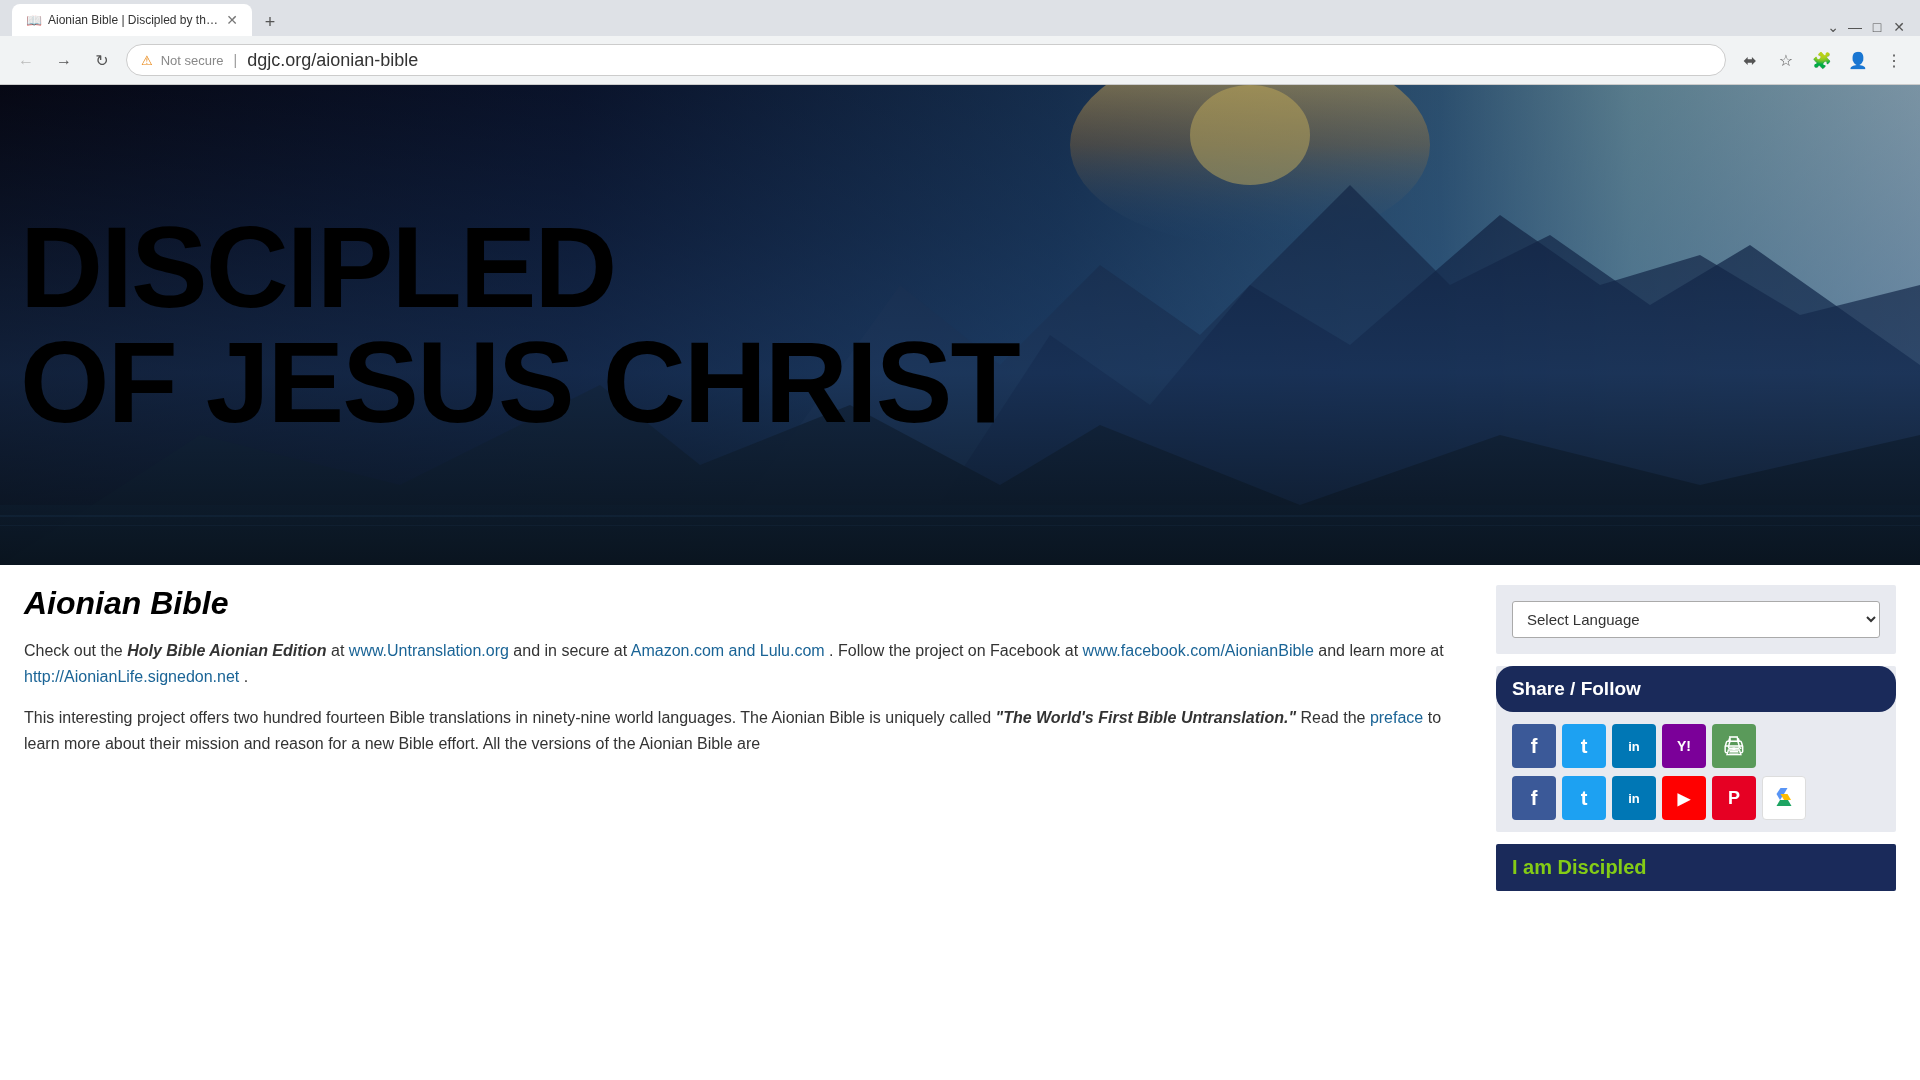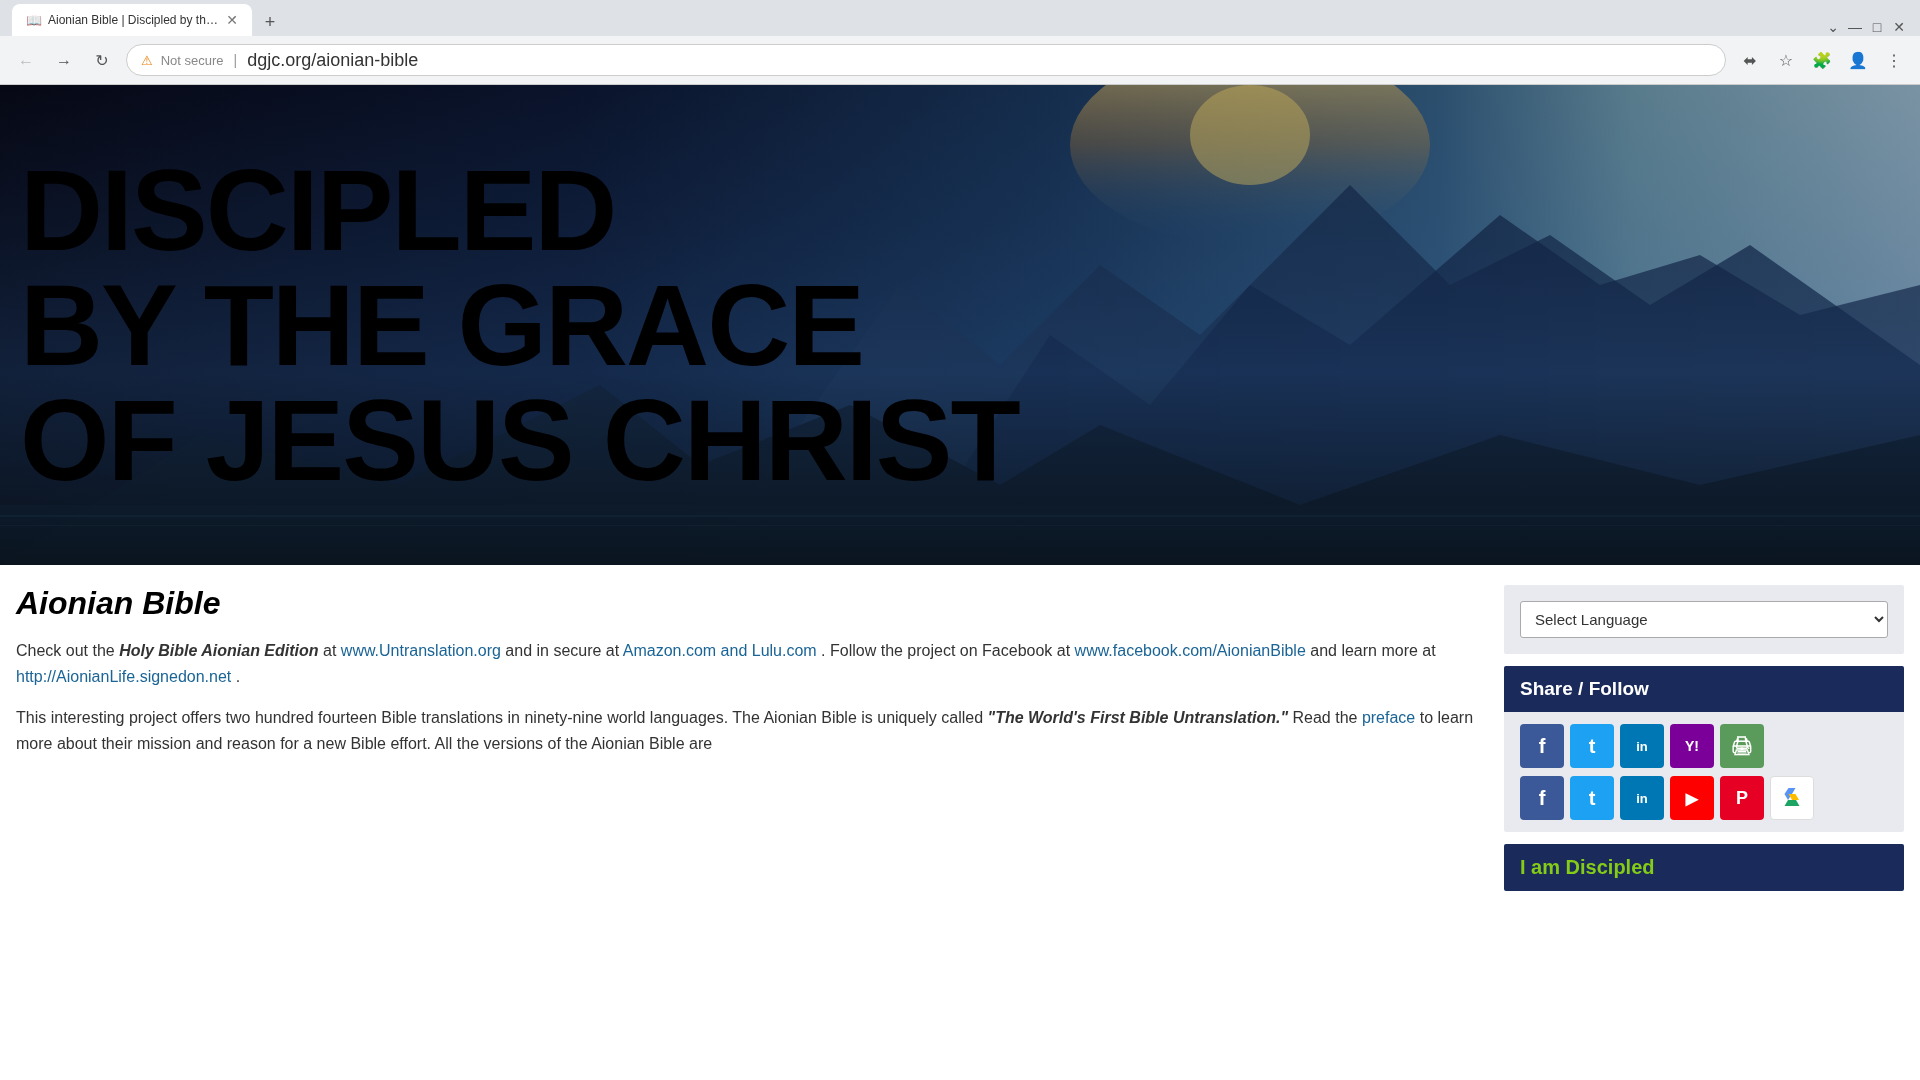--- a/index.html
+++ b/index.html
@@ -178,21 +178,21 @@
       padding: 4px 12px;
       font-size: 13px;
       cursor: pointer;
       border-radius: 2px;
       color: #333;
     }
 
     
     .main-content {
       display: flex;
-      padding: 20px 16px;
+      padding: 20px 24px;
       gap: 20px;
       background: #fff;
     }
     .content-area {
       flex: 1;
     }
     .page-title {
       font-size: 32px;
       font-weight: bold;
       color: #000;
@@ -238,20 +238,21 @@
       border-radius: 2px;
       overflow: hidden;
       margin-bottom: 12px;
     }
     .sidebar-share-header {
       background: #1a2a5a;
       color: #fff;
       font-size: 19px;
       font-weight: bold;
       padding: 12px 16px;
+      border-radius: 17px;
     }
     .share-icons {
       padding: 12px 16px;
       display: flex;
       flex-direction: column;
       gap: 8px;
     }
     .share-row {
       display: flex;
       gap: 6px;
@@ -361,21 +362,20 @@
 
       <polygon points="0,480 200,350 400,400 600,300 700,380 850,320 1000,400 1100,340 1300,420 1500,350 1700,400 1920,350 1920,480" fill="#080f1a" opacity="0.9"></polygon>
 
       <rect x="0" y="420" width="1920" height="60" fill="#0a1a2a" opacity="0.7"></rect>
       <rect x="0" y="430" width="1920" height="2" fill="#2a5a8a" opacity="0.4"></rect>
       <rect x="0" y="440" width="1920" height="1" fill="#3a6a9a" opacity="0.3"></rect>
     </svg>
     <div class="hero-mountain-bg"></div>
     <div class="hero-text">
       <div class="hero-title">DISCIPLED</div>
-      <div class="hero-title">BY THE GRACE</div>
       <div class="hero-title">OF JESUS CHRIST</div>
     </div>
   </div>
 
 
   <div class="main-content">
 
     <div class="content-area">
       <h1 class="page-title">Aionian Bible</h1>
 

